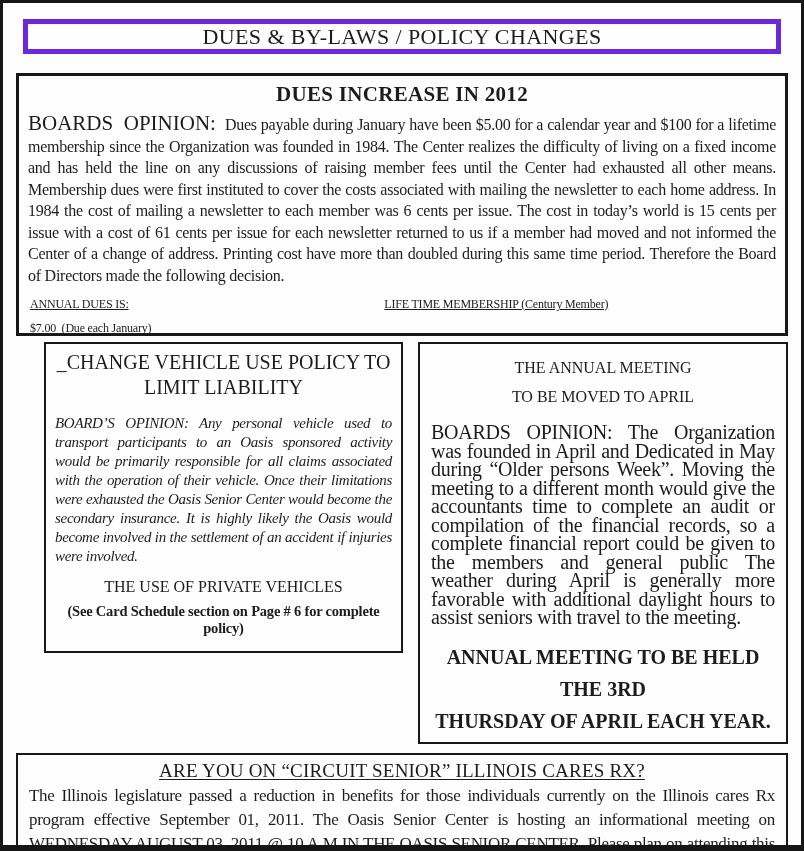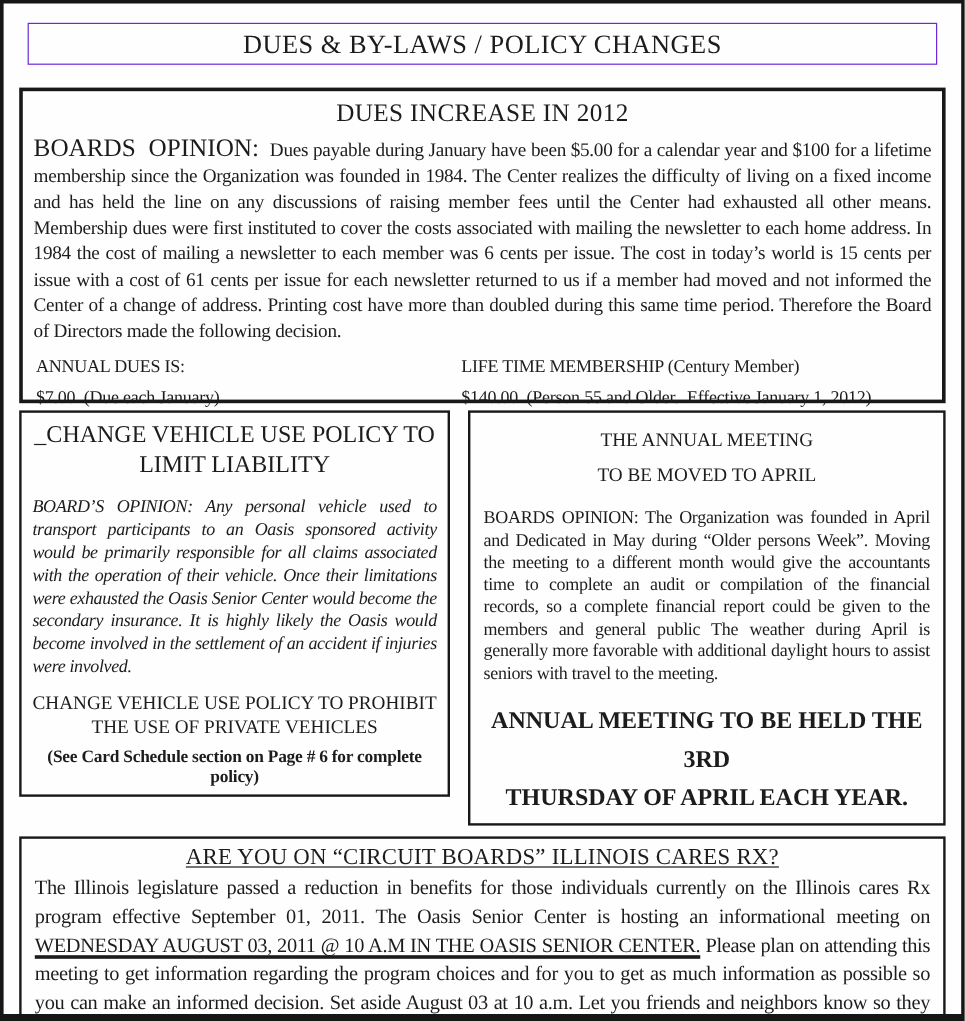--- a/index.html
+++ b/index.html
@@ -13,56 +13,58 @@
     padding:14px 13px 0 13px;
     overflow:hidden;
     font-family:"Liberation Serif","DejaVu Serif",serif;
     color:#1c1c1c;
     position:relative;
   }
 
   
   .title-box {
     margin:2px 7px 19px 7px;
-    border:1px solid #6d28d9;
+    border:5px solid #6d28d9;
     height:35px;
     display:flex; align-items:center; justify-content:center;
     font-size:22px; letter-spacing:0.4px;font-family:Liberation Serif, serif;
   }
 
   
   .dues-box {
     border:3px solid #181818;
     height:263px;
     padding:4px 9px;
     margin-bottom:6px;
   }
   .dues-heading {
     margin:2px 0 6px 0; text-align:center;
-    font-size:21px; font-weight:normal; letter-spacing:0.3px;
+    font-size:21px; font-weight:bold; letter-spacing:0.3px;
   }
   .dues-body {
     margin:0; text-align:justify;
     font-size:16px; line-height:21.5px; letter-spacing:-0.25px;
   }
   .lead-big { font-size:21px; word-spacing:5px; padding-right:9px; letter-spacing:0; }
   .dues-rows {
     display:grid; grid-template-columns:47.5% 1fr;
     row-gap:9px; margin-top:11px;
-    font-size:15px; letter-spacing:-0.2px;
+    font-size:12px; letter-spacing:-0.2px;
     padding-left:2px;
+    text-decoration:underline;
   }
 
   
   .mid-row { display:flex; gap:15px; margin-bottom:9px; align-items:flex-start; }
 
   .vehicle-box {
     width:359px; min-height:311px;
     border:2px solid #181818;
     padding:4px 9px 5px 9px;
+    margin-left:28px;
   }
   .v-heading {
     margin:2px 0 0 0; text-align:center;
     font-size:20px; line-height:25px; font-weight:normal;
   }
   .v-body {
     margin:14px 0 0 0; text-align:justify;
     font-size:15px; line-height:19px; letter-spacing:-0.3px;font-style:italic;
   }
   .v-subheading { margin-top:11px; text-align:center; font-size:16px; line-height:20px; }
@@ -72,21 +74,21 @@
     flex:1; min-height:300px;
     border:2px solid #181818;
     padding:4px 11px 5px 11px;
   }
   .m-heading {
     margin:5px 0 0 0; text-align:center;
     font-size:16px; line-height:29px; font-weight:normal;
   }
   .m-body {
     margin:12px 0 0 0; text-align:justify;
-    font-size:15px; line-height:18.5px; letter-spacing:-0.25px;
+    font-size:20px; line-height:18.5px; letter-spacing:-0.25px;
   }
   .m-footer { margin-top:14px; text-align:center; font-size:20px; line-height:32px;font-weight:bold; }
 
   
   .bottom-box {
     border:2px solid #181818;
     min-height:172px;
     padding:3px 11px 6px 11px;
   }
   .b-heading {
@@ -114,51 +116,49 @@
     <span>DUES &amp; BY-LAWS / POLICY CHANGES</span>
   </div>
 
   <section class="dues-box">
     <h2 class="dues-heading">DUES INCREASE IN 2012</h2>
     <p class="dues-body"><span class="lead-big">BOARDS OPINION:</span><span>Dues payable during January have been $5.00 for a calendar year and $100 for a lifetime membership since the Organization was founded in 1984. The Center realizes the difficulty of living on a fixed income and has held the line on any discussions of raising member fees until the Center had exhausted all other means. Membership dues were first instituted to cover the costs associated with mailing the newsletter to each home address. In 1984 the cost of mailing a newsletter to each member was 6 cents per issue. The cost in today’s world is 15 cents per issue with a cost of 61 cents per issue for each newsletter returned to us if a member had moved and not informed the Center of a change of address. Printing cost have more than doubled during this same time period. Therefore the Board of Directors made the following decision.</span></p>
     <div class="dues-rows">
       <div>ANNUAL DUES IS:</div>
       <div>LIFE TIME MEMBERSHIP (Century Member)</div>
       <div>$7.00&nbsp; (Due each January)</div>
-      <div>$140.00&nbsp; (Person 55 and Older.&nbsp; Effective January 1, 2012)</div>
     </div>
   </section>
 
   <div class="mid-row">
 
     <section class="vehicle-box">
       <h2 class="v-heading">
         <div>_CHANGE VEHICLE USE POLICY TO</div>
         <div>LIMIT LIABILITY</div>
       </h2>
       <p class="v-body">BOARD’S OPINION: Any personal vehicle used to transport participants to an Oasis sponsored activity would be primarily responsible for all claims associated with the operation of their vehicle. Once their limitations were exhausted the Oasis Senior Center would become the secondary insurance. It is highly likely the Oasis would become involved in the settlement of an accident if injuries were involved.</p>
       <div class="v-subheading">
-        <div>CHANGE VEHICLE USE POLICY TO PROHIBIT</div>
         <div>THE USE OF PRIVATE VEHICLES</div>
       </div>
       <div class="v-note">(See Card Schedule section on Page # 6 for complete policy)</div>
     </section>
 
     <section class="meeting-box">
       <h2 class="m-heading">
         <div>THE ANNUAL MEETING</div>
         <div>TO BE MOVED TO APRIL</div>
       </h2>
       <p class="m-body">BOARDS OPINION: The Organization was founded in April and Dedicated in May during “Older persons Week”. Moving the meeting to a different month would give the accountants time to complete an audit or compilation of the financial records, so a complete financial report could be given to the members and general public The weather during April is generally more favorable with additional daylight hours to assist seniors with travel to the meeting.</p>
       <div class="m-footer">
         <div>ANNUAL MEETING TO BE HELD THE 3RD</div>
         <div>THURSDAY OF APRIL EACH YEAR.</div>
       </div>
     </section>
 
   </div>
 
   <section class="bottom-box">
-    <h2 class="b-heading">ARE YOU ON “CIRCUIT BOARDS” ILLINOIS CARES RX?</h2>
+    <h2 class="b-heading">ARE YOU ON “CIRCUIT SENIOR” ILLINOIS CARES RX?</h2>
     <p class="b-body"><span>The Illinois legislature passed a reduction in benefits for those individuals currently on the Illinois cares Rx program effective September 01, 2011. The Oasis Senior Center is hosting an informational meeting on </span><span class="highlight">WEDNESDAY AUGUST 03, 2011 @ 10 A.M IN THE OASIS SENIOR CENTER.</span><span> Please plan on attending this meeting to get information regarding the program choices and for you to get as much information as possible so you can make an informed decision. Set aside August 03 at 10 a.m. Let you friends and neighbors know so they can attend as well.</span></p>
   </section>
 
 </div>
 
 </body></html>

